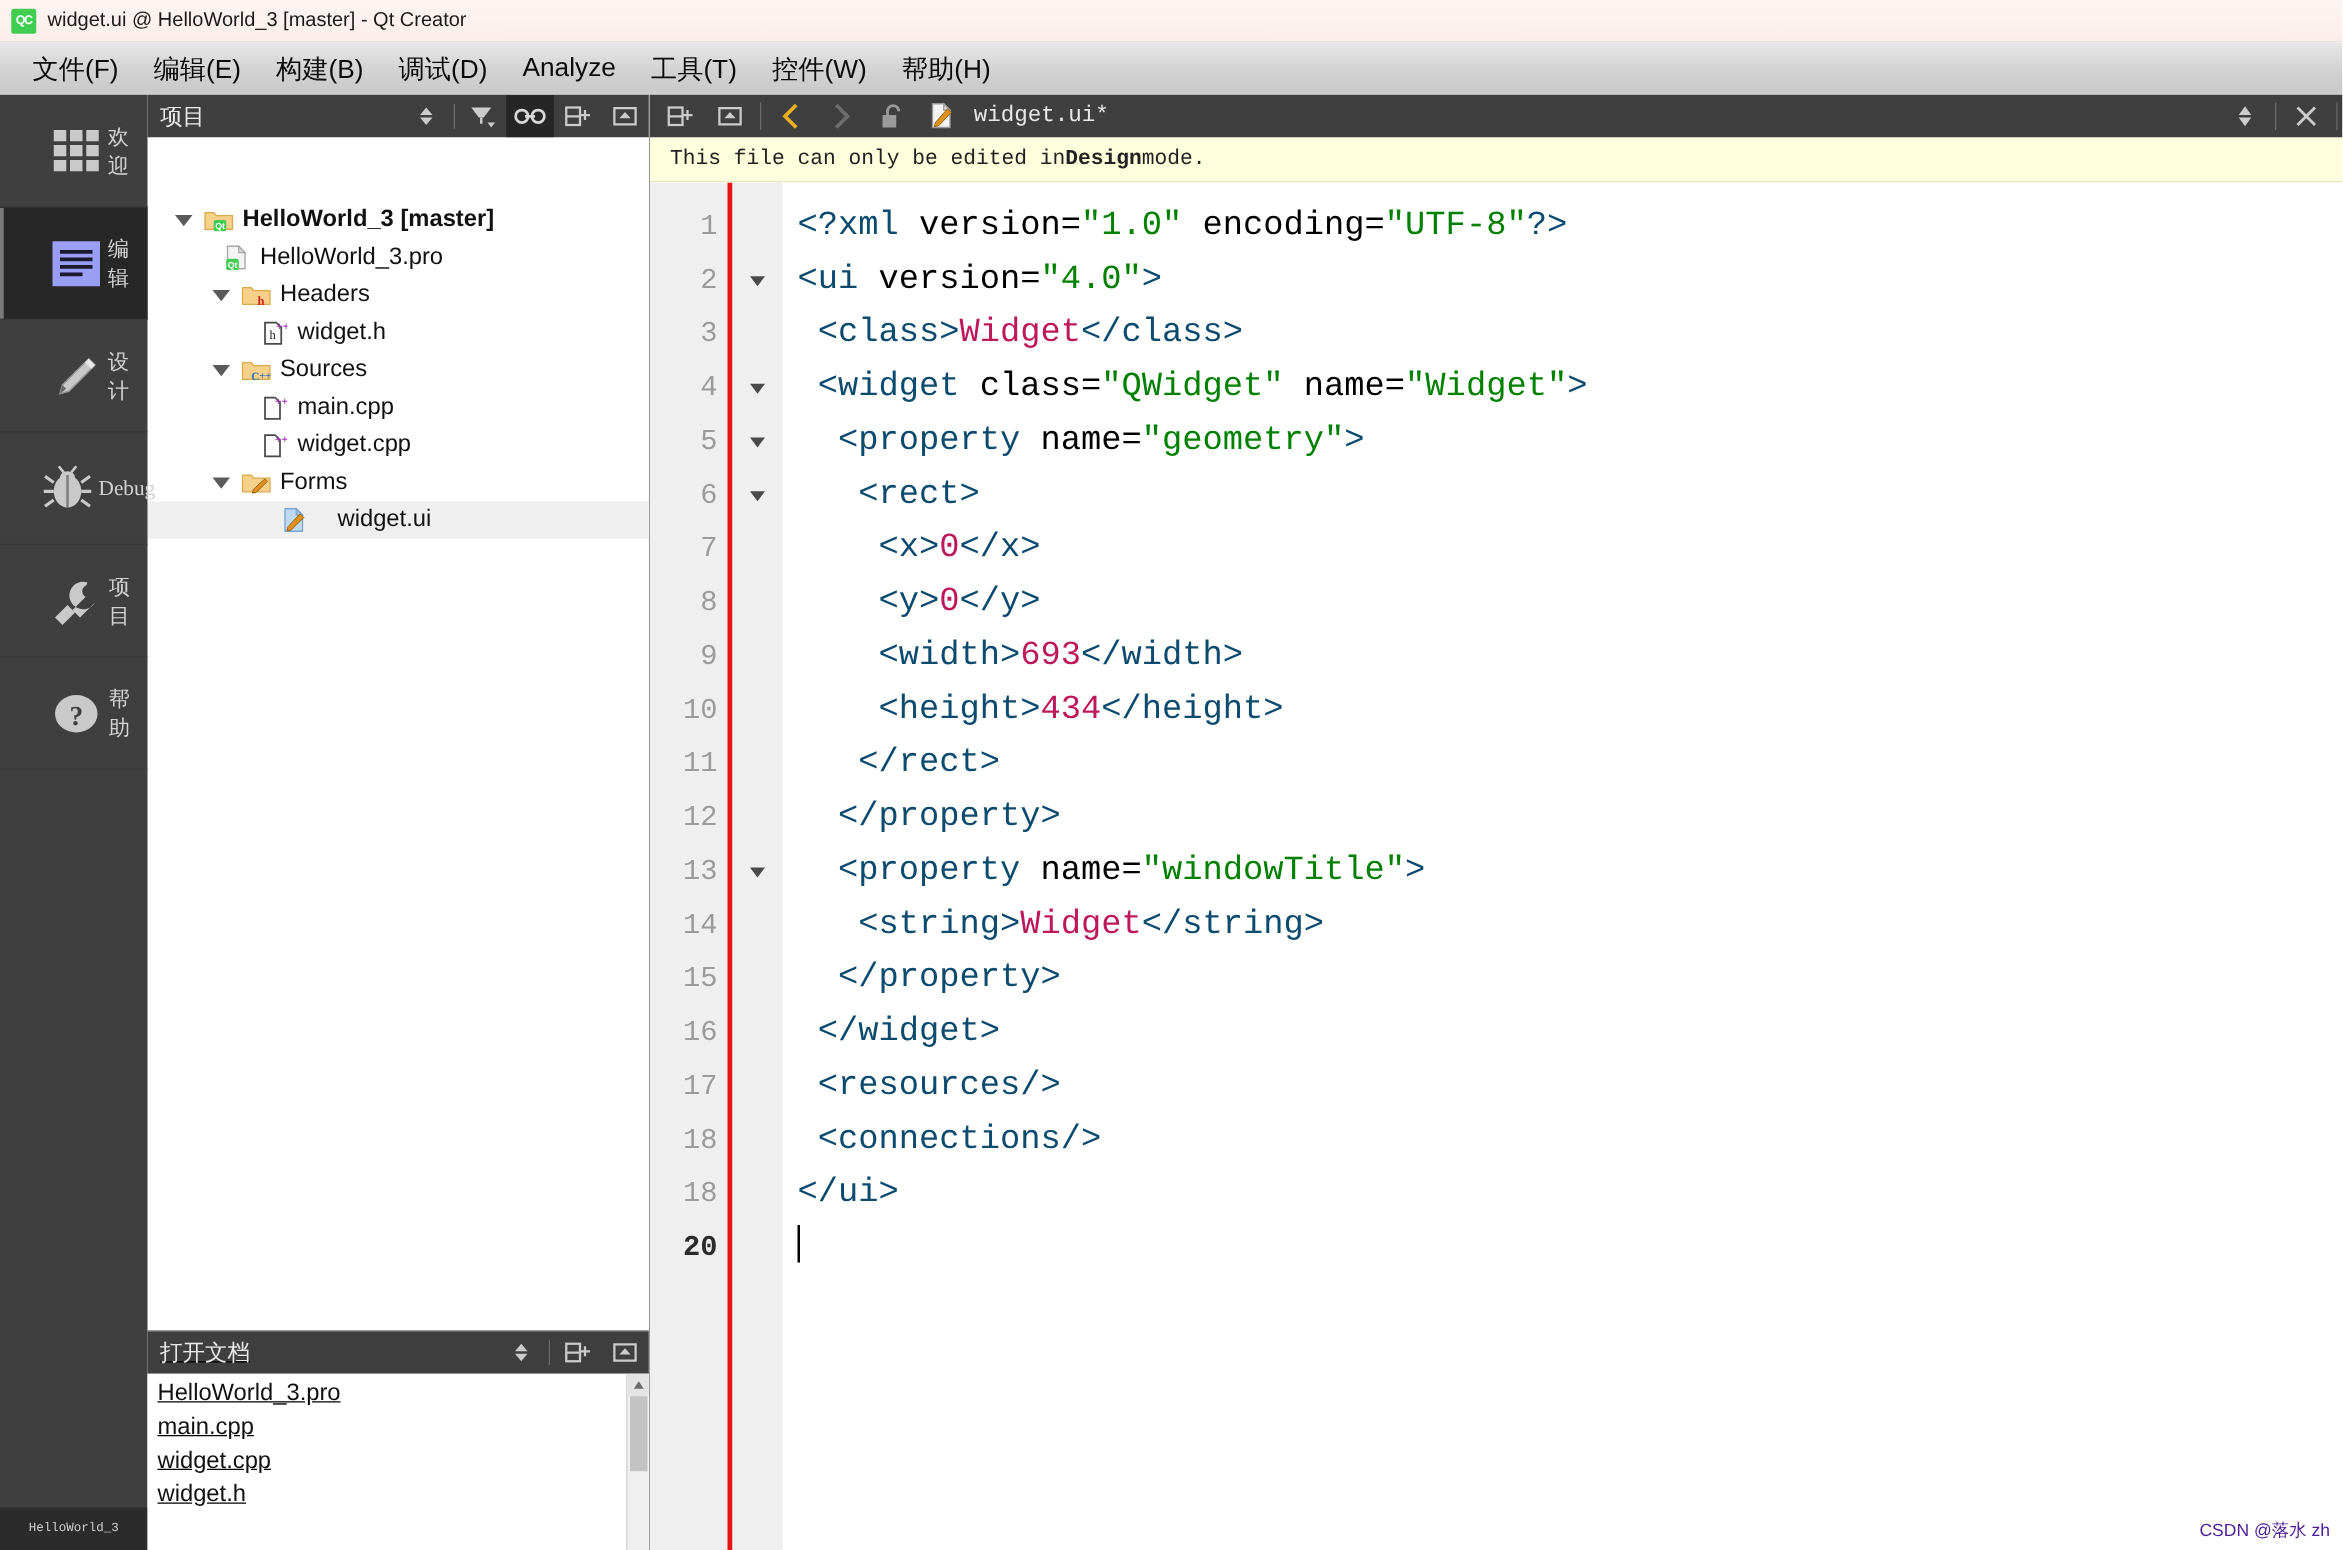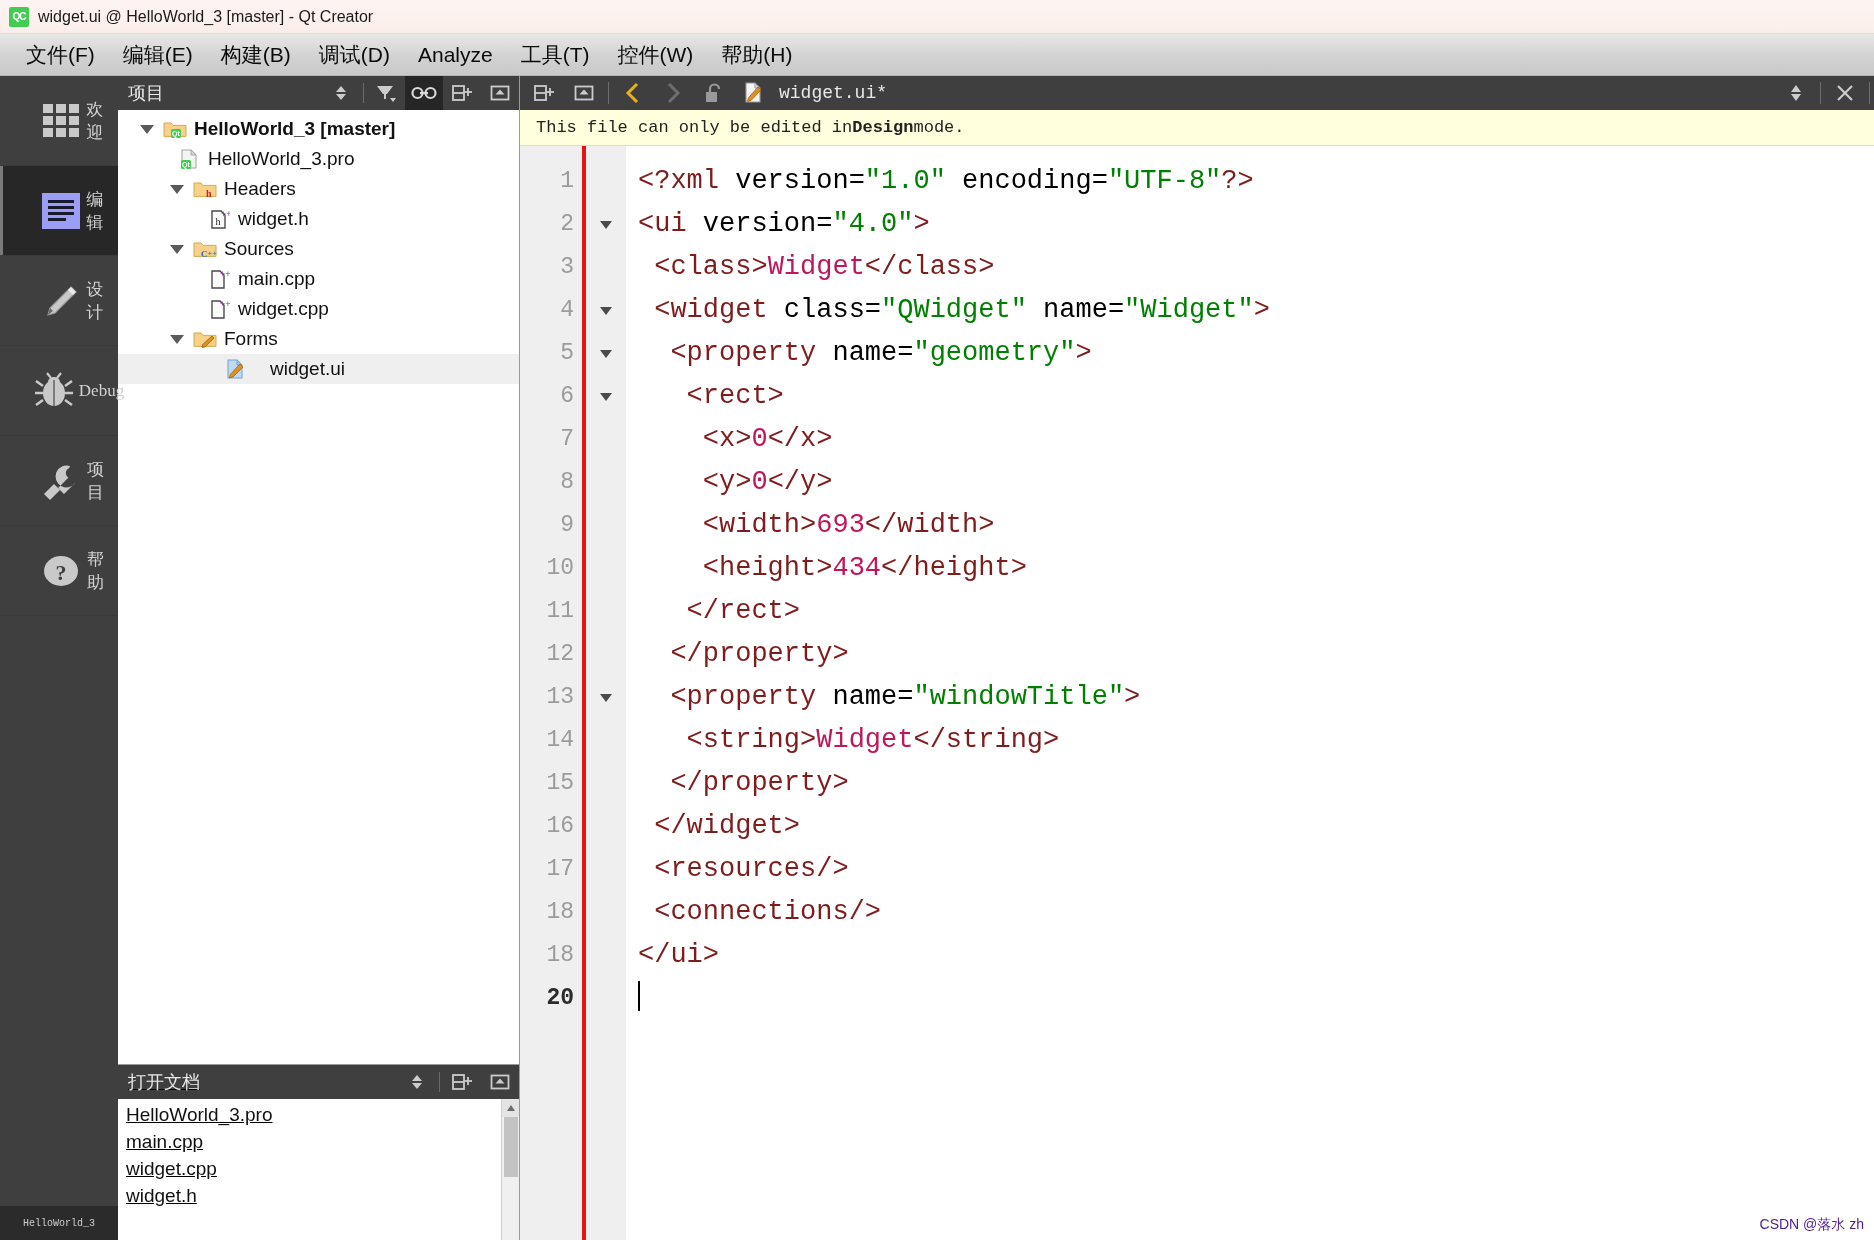--- a/index.html
+++ b/index.html
@@ -99,21 +99,21 @@
   .dock-sep { width:1px; height:20px; background:#6a6a6a; margin:0 3px; }
 
   
   #tree { flex: 1; background: #fff; overflow: hidden; padding-top: 4px; }
   .trow {
     display: flex; align-items: center;
     height: 30px; font-size: 19px; color: #111;
     padding-right: 6px; cursor: default; white-space: nowrap;
   }
   .trow.selected { background: #efefef; gap: 16px; }
-  .trow.bold { font-weight: bold; }
+  .trow.bold { font-weight: bold; margin-top: 47px; }
   .tw { width: 30px; display:flex; align-items:center; justify-content:center; flex:0 0 30px; }
   .caret { width:0;height:0;border-left:7px solid transparent;border-right:7px solid transparent;border-top:9px solid #5a5a5a; }
   .ticon { width: 26px; flex:0 0 26px; display:flex; align-items:center; justify-content:center; margin-right:6px; }
 
   
   #opendocs { height: 176px; display:flex; flex-direction:column; border-top:1px solid #9a9a9a;text-decoration:underline; }
   #doclist { flex:1; background:#fff; position:relative; overflow:hidden; padding-top:2px; }
   .drow { font-size: 19px; color:#111; height: 27px; padding-left: 8px; display:flex; align-items:center; cursor:default; }
   #docscroll { position:absolute; right:0; top:0; width:18px; height:100%; background:#f0f0f0; border-left:1px solid #cfcfcf; }
   #docscroll .up, #docscroll .dn { height:18px; display:flex;align-items:center;justify-content:center;background:#e4e4e4; }
@@ -150,21 +150,21 @@
     width: 40px; flex:0 0 40px; background:#efefef; padding-top:14px;
   }
   #foldcol .fm { height:43px; display:flex; align-items:center; justify-content:center; }
   .foldtri { width:0;height:0;border-left:6px solid transparent;border-right:6px solid transparent;border-top:8px solid #4a4a4a; }
   #codetext {
     flex:1; font-family:"Liberation Mono", monospace;
     font-size:27px; padding-top:14px; padding-left:12px;
     white-space:pre; overflow:hidden; color:#000;
   }
   #codetext .ln { height:43px; line-height:43px; }
-  .tag { color:#7f1d1d; }
+  .tag { color:#0c4a6e; }
   .attr { color:#000; }
   .val { color:#008000; }
   .txt { color:#be185d; }
   .caret-bar { display:inline-block; width:2px; height:30px; background:#000; vertical-align:-6px; }
 
   #watermark {
     position:absolute; right:10px; bottom:6px;
     font-size:14px; color:#4c1d95; font-family:Liberation Sans, sans-serif;
   }
 </style>

